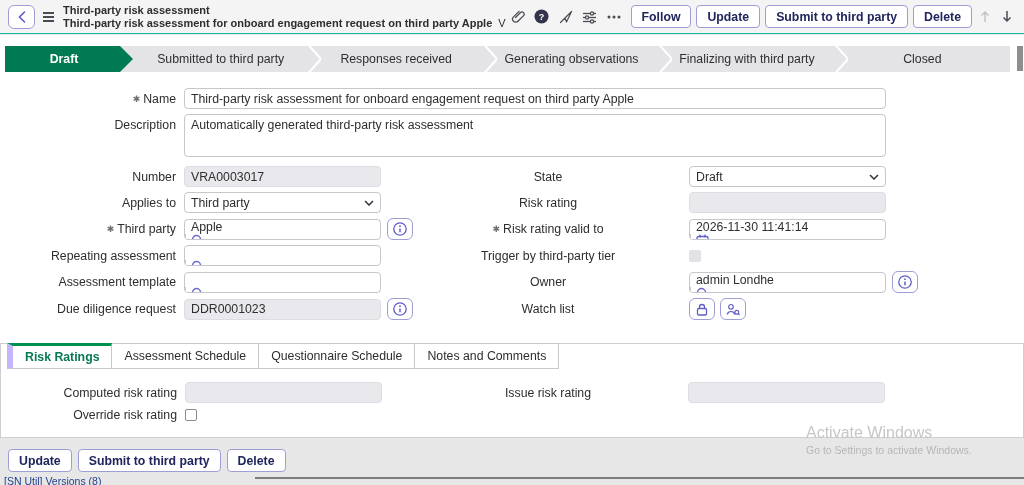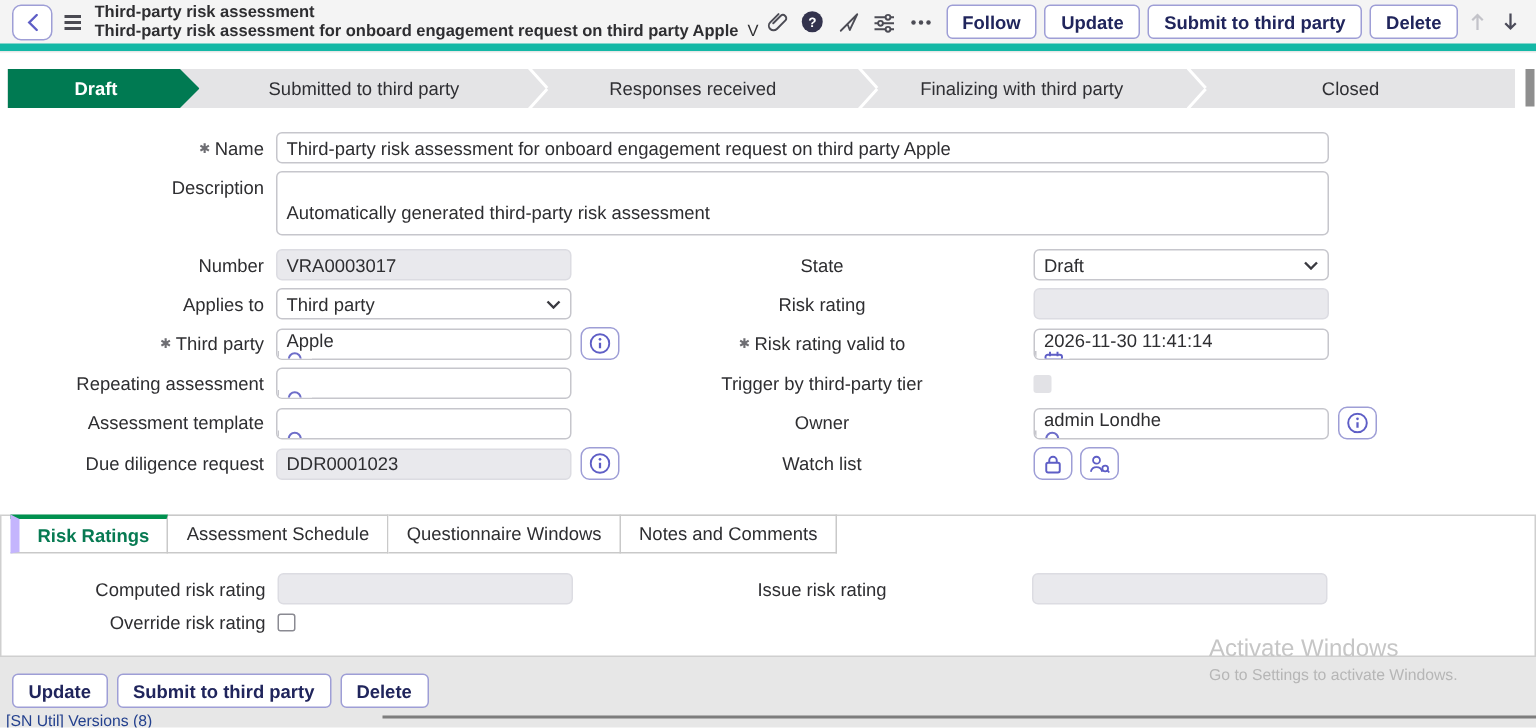--- a/index.html
+++ b/index.html
@@ -4,21 +4,21 @@
 <style>
   * { box-sizing: border-box; margin: 0; padding: 0; }
   html,body { width:1024px; height:485px; }
   body {
     position: relative; overflow: hidden;
     font-family: "Liberation Sans", sans-serif;
     background: #e7e7e7; color: #2e2e31;
   }
   
   .header { position:absolute; top:0; left:0; right:0; height:34px; background:#f4f4f4;
-            border-bottom:5px solid #14b8a6; display:flex; align-items:center; padding:0 8px; z-index:5;}
+            border-bottom:1px solid #14b8a6; display:flex; align-items:center; padding:0 8px; z-index:5;}
   .back-btn { width:27px; height:24px; border:1px solid #9e9ed6; border-radius:6px; background:#fff;
               display:flex; align-items:center; justify-content:center; margin-right:8px; cursor:pointer; flex:none;}
   .menu-icon { margin-right:9px; display:flex; flex-direction:column; gap:2px; cursor:pointer; flex:none;}
   .menu-icon i { display:block; width:11px; height:2px; background:#4a4a52; }
   .titles { flex:1; min-width:0; white-space:nowrap; overflow:hidden;}
   .t1 { font-weight:700; font-size:11px; line-height:13px; }
   .t2 { font-size:11px; line-height:13px; font-weight:700;}
   .t2 .view { font-weight:400; margin-left:6px; }
   .hright { display:flex; align-items:center; flex:none;}
   .hicon { width:24px; height:24px; display:flex; align-items:center; justify-content:center; cursor:pointer;}
@@ -44,21 +44,21 @@
   .frow { display:flex; align-items:center; margin-bottom:5px; }
   .frow.top { align-items:flex-start; margin-bottom:9px;}
   .lbl { font-size:12.3px; color:#2e2e31; white-space:nowrap;}
   .lbl.w1 { width:168px; flex:none; text-align:right; margin-right:8px; overflow:hidden;}
   .frow.top .lbl { padding-top:4px; }
   .lbl.l2 { flex:1; text-align:center; margin-right:8px; min-width:0; overflow:hidden;}
   .req { color:#6e6e73; font-size:9px; margin-right:3px; vertical-align:1px;}
   .inp { height:21px; border:1px solid #c6c6cc; border-radius:4px; padding:0 6px; font-size:12.3px;
          font-family:inherit; color:#2e2e31; background:#fff; outline:none; width:100%;}
   .inp.full { flex:1; min-width:0; }
-  textarea.inp { height:43px; resize:none; padding-top:20px; flex:1; min-width:0; line-height:15px;}
+  textarea.inp { height:43px; resize:none; padding-top:3px; flex:1; min-width:0; line-height:15px;}
   .ro { background:#e9e9ed; border-color:#dcdce2; }
   .fcell { width:197px; flex:none; display:flex; align-items:center; gap:5px;}
   .extra { width:28px; flex:none; margin-left:6px; display:flex; align-items:center;}
   .combo { display:flex; align-items:stretch; width:100%; height:21px; border:1px solid #c6c6cc;
            border-radius:4px; background:#fff; overflow:hidden;flex-direction:column;}
   .combo input { border:none; flex:1; min-width:0; padding:0 6px; font-size:12.3px; font-family:inherit;
                  color:#2e2e31; outline:none; background:transparent;}
   .combo .seg { width:23px; border-left:1px solid #c6c6cc; display:flex; align-items:center;
                 justify-content:center; flex:none; cursor:pointer; background:#fff;}
   .sel { width:100%; height:21px; border:1px solid #c6c6cc; border-radius:4px; background:#fff;
@@ -165,20 +165,23 @@
     <div class="stage active">
         <span>Draft</span>
       </div>
     <div class="stage">
         <span>Submitted to third party</span>
       </div>
     <div class="stage sep">
         <span>Responses received</span>
       </div>
     <div class="stage sep">
+        <span>Generating observations</span>
+      </div>
+    <div class="stage sep">
         <span>Finalizing with third party</span>
       </div>
     <div class="stage sep">
         <span>Closed</span>
       </div>
   </div>
   <div class="scroll-sliver"></div>
 
   <div class="form">
 
@@ -361,21 +364,21 @@
       <span class="extra"></span>
     </div>
 
   </div>
 </div>
 
 <div class="tab-panel">
   <div class="tabs">
     <div class="tab active">Risk Ratings</div>
     <div class="tab">Assessment Schedule</div>
-    <div class="tab">Questionnaire Windows</div>
+    <div class="tab">Questionnaire Schedule</div>
     <div class="tab">Notes and Comments</div>
   </div>
   <div class="form">
     <div class="frow">
       <label class="lbl w1">Computed risk rating</label>
       <div class="fcell">
           <div class="robox"></div>
         </div>
       <span class="extra"></span>
       <label class="lbl l2">Issue risk rating</label>

